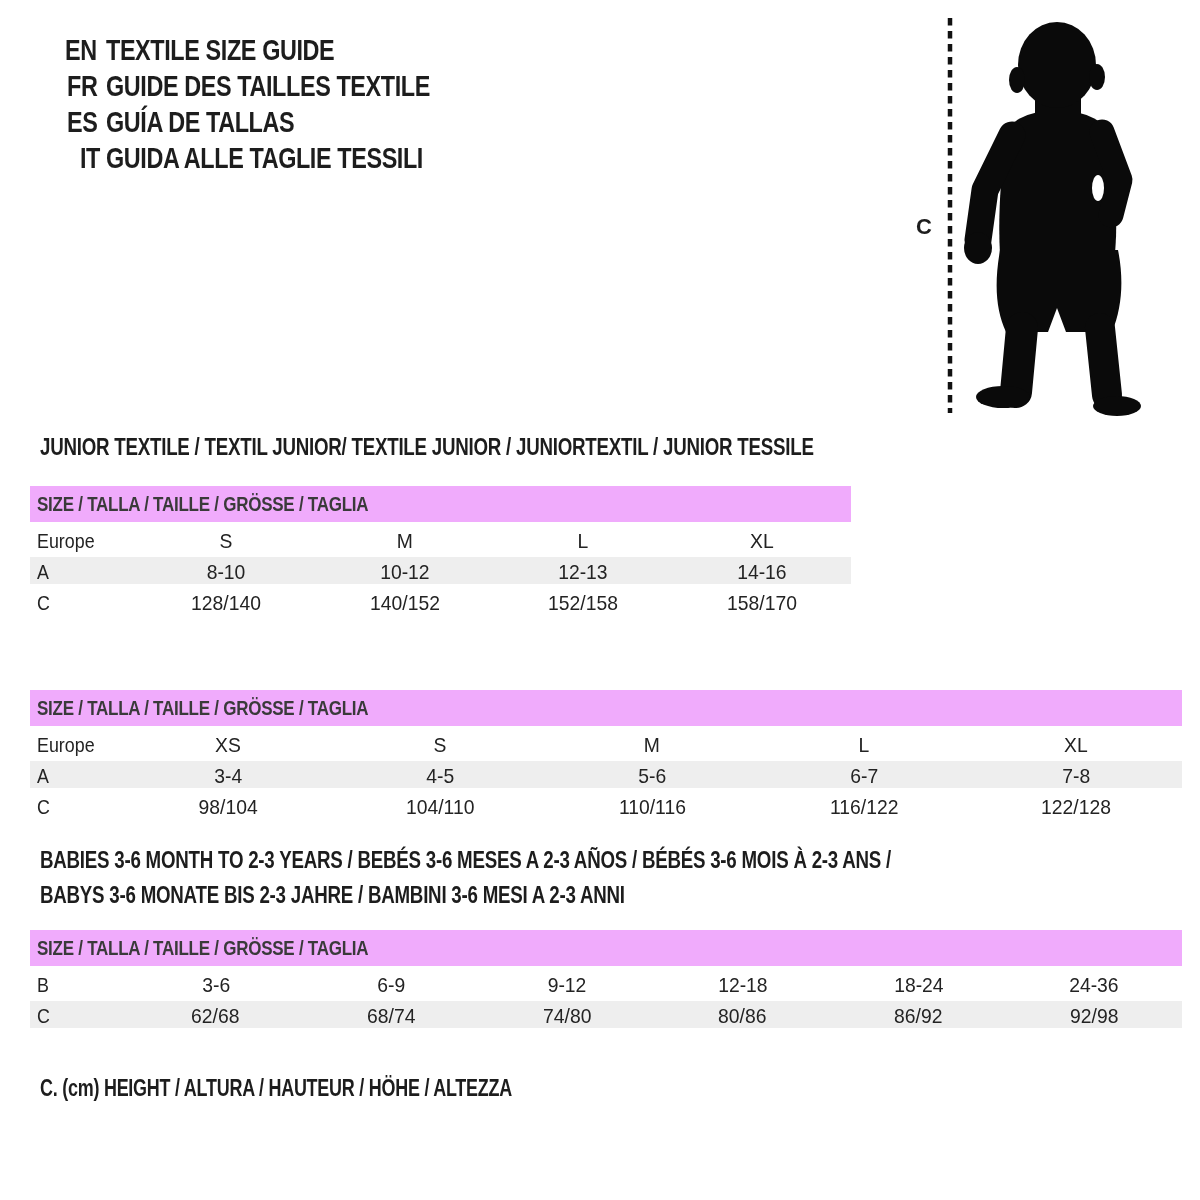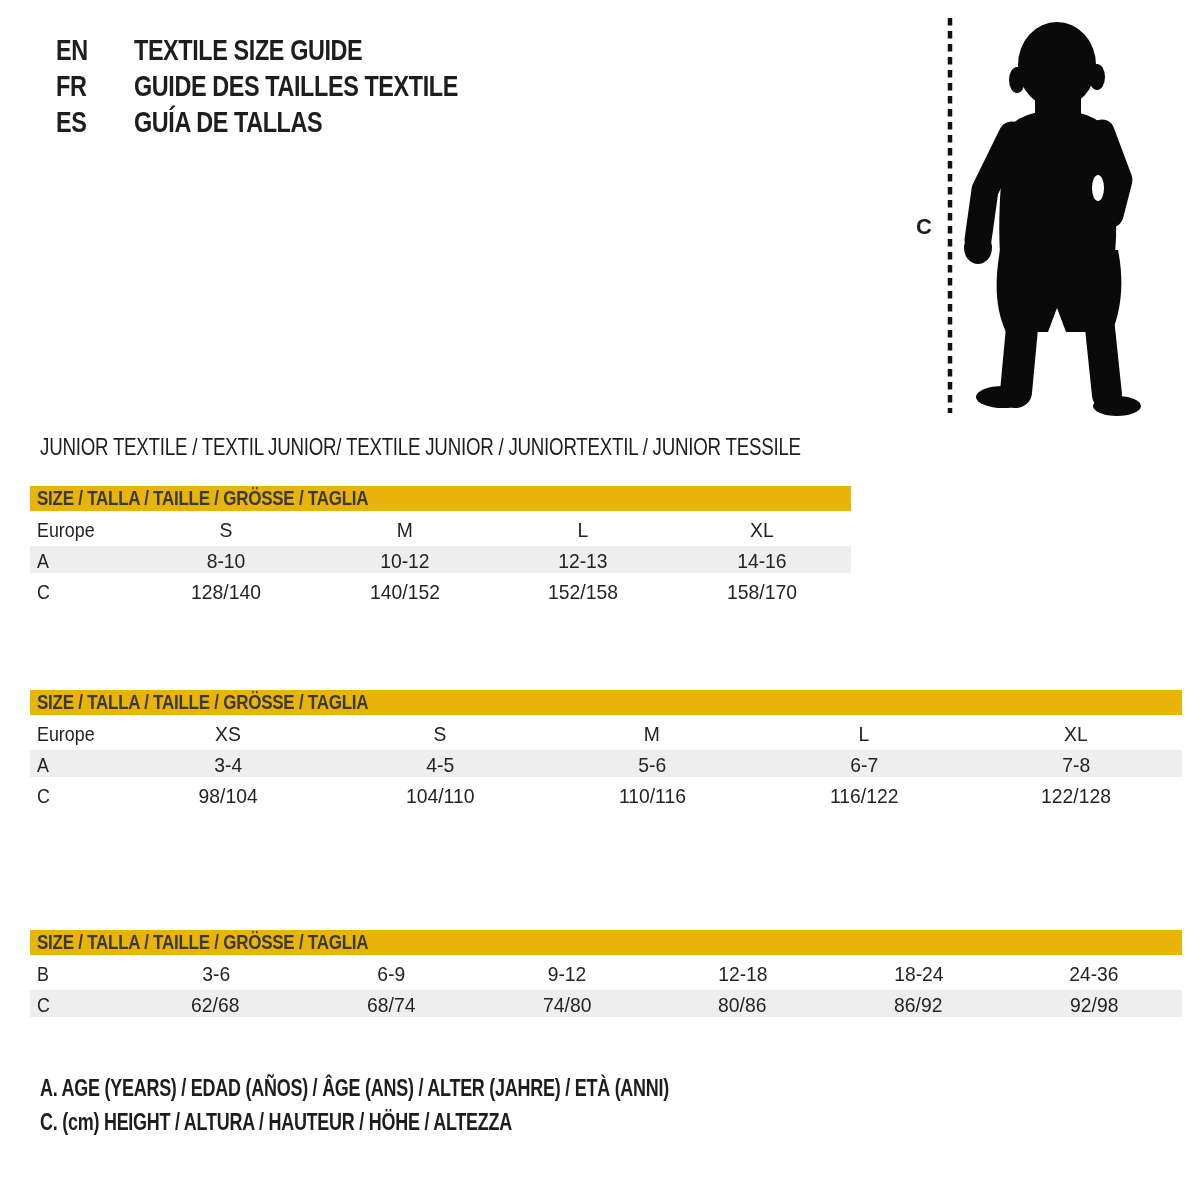--- a/index.html
+++ b/index.html
@@ -9,42 +9,42 @@
   }
   
   .cx { display:inline-block; white-space:nowrap; }
   .ol { transform-origin:0 50%; }
   .oc { transform-origin:50% 50%; }
   .sx78 { transform:scaleX(0.78); }
   .sx85 { transform:scaleX(0.85); }
   .sx92 { transform:scaleX(0.92); }
 
   
-  .langs { position:absolute; left:56px; top:32px; }
+  .langs { position:absolute; left:28px; top:32px;text-align:right; }
   .lang-row { display:flex; height:36px; align-items:center;
               font-size:30px; font-weight:700; letter-spacing:-0.5px; }
   .lang-code { flex:0 0 78px; }
 
   
   .figure-svg { position:absolute; left:930px; top:10px; }
   .figure-label { position:absolute; left:916px; top:214px;
                   font-size:22px; font-weight:700; }
 
   
-  .sec-heading { position:absolute; left:40px; font-size:24px; font-weight:400;
+  .sec-heading { position:absolute; left:40px; font-size:24px; font-weight:700;
                  line-height:26px; letter-spacing:-0.3px; }
   .sec-heading.two-line { line-height:35px; }
   .sub { font-size:15px; position:relative; top:3px; }
 
   
   .table { position:absolute; left:30px; }
   .jtable { width:821px;  top:486px; }
   .ctable { width:1152px; top:690px; }
   .btable { width:1152px; top:930px; }
-  .sizebar { height:25px; background:#eab308; display:flex; align-items:center;
+  .sizebar { height:36px; background:#f0abfc; display:flex; align-items:center;
              padding-left:7px; box-sizing:border-box;
              font-size:20px; font-weight:700; color:#3a3a3a; letter-spacing:-0.3px; }
   .trow { display:flex; height:27px; margin-top:4px; align-items:flex-end;
           font-size:21px; color:#232323; }
   .trow.alt { background:#eeeeee; }
   .tl { box-sizing:border-box; padding-left:7px; }
   .td { text-align:center; }
   .jtable .tl { width:13%;  } .jtable .td { width:21.75%; }
   .ctable .tl { width:8%;   } .ctable .td { width:18.4%;  }
   .btable .tl { width:8.5%; } .btable .td { width:15.25%; }
@@ -64,20 +64,24 @@
       <span class="cx ol sx78">TEXTILE SIZE GUIDE</span>
     </div>
     <div class="lang-row">
       <span class="lang-code"><span class="cx ol sx78">FR</span></span>
       <span class="cx ol sx78">GUIDE DES TAILLES TEXTILE</span>
     </div>
     <div class="lang-row">
       <span class="lang-code"><span class="cx ol sx78">ES</span></span>
       <span class="cx ol sx78">GUÍA DE TALLAS</span>
     </div>
+    <div class="lang-row">
+      <span class="lang-code"><span class="cx ol sx78">IT</span></span>
+      <span class="cx ol sx78">GUIDA ALLE TAGLIE TESSILI</span>
+    </div>
   </div>
 
   <div class="figure-label">C</div>
   <svg class="figure-svg" width="230" height="412" viewBox="0 0 230 412" aria-hidden="true">
 
     <line x1="20" y1="8" x2="20" y2="403" stroke="#111111" stroke-width="4.5" stroke-dasharray="7.5 5.5"></line>
     <g fill="#0a0a0a" stroke="none">
 
       <ellipse cx="127" cy="128" rx="52" ry="28"></ellipse>
       <path d="M76,128 C70,170 68,210 70,245 L185,245 C188,205 186,165 180,128 Z"></path>
@@ -157,20 +161,24 @@
     <div class="trow">
       <span class="tl"><span class="cx ol sx85">C</span></span>
       <span class="td"><span class="cx oc sx92">98/104</span></span>
       <span class="td"><span class="cx oc sx92">104/110</span></span>
       <span class="td"><span class="cx oc sx92">110/116</span></span>
       <span class="td"><span class="cx oc sx92">116/122</span></span>
       <span class="td"><span class="cx oc sx92">122/128</span></span>
     </div>
   </div>
 
+  <div class="sec-heading two-line" style="top:842px">
+    <div><span class="cx ol sx78">BABIES 3-6 MONTH TO 2-3 YEARS / BEBÉS 3-6 MESES A 2-3 AÑOS / BÉBÉS 3-6 MOIS À 2-3 ANS /</span></div>
+    <div><span class="cx ol sx78">BABYS 3-6 MONATE BIS 2-3 JAHRE / BAMBINI 3-6 MESI A 2-3 ANNI</span></div>
+  </div>
   <div class="table btable">
     <div class="sizebar">
       <span class="cx ol sx85">SIZE / TALLA / TAILLE / GRÖSSE / TAGLIA</span>
     </div>
     <div class="trow">
       <span class="tl"><span class="cx ol sx85">B</span></span>
       <span class="td"><span class="cx oc sx92">3-6</span></span>
       <span class="td"><span class="cx oc sx92">6-9</span></span>
       <span class="td"><span class="cx oc sx92">9-12</span></span>
       <span class="td"><span class="cx oc sx92">12-18</span></span>
@@ -182,17 +190,16 @@
       <span class="td"><span class="cx oc sx92">62/68</span></span>
       <span class="td"><span class="cx oc sx92">68/74</span></span>
       <span class="td"><span class="cx oc sx92">74/80</span></span>
       <span class="td"><span class="cx oc sx92">80/86</span></span>
       <span class="td"><span class="cx oc sx92">86/92</span></span>
       <span class="td"><span class="cx oc sx92">92/98</span></span>
     </div>
   </div>
 
   <div class="legend">
-    <div><span class="cx ol sx78">A. AGE (YEARS) / EDAD (AÑOS) / ÂGE (ANS) / ALTER (JAHRE) / ETÀ (ANNI)</span></div>
     <div><span class="cx ol sx78">C. (cm) HEIGHT / ALTURA / HAUTEUR / HÖHE / ALTEZZA</span></div>
   </div>
 
 </div>
 
 </body></html>

